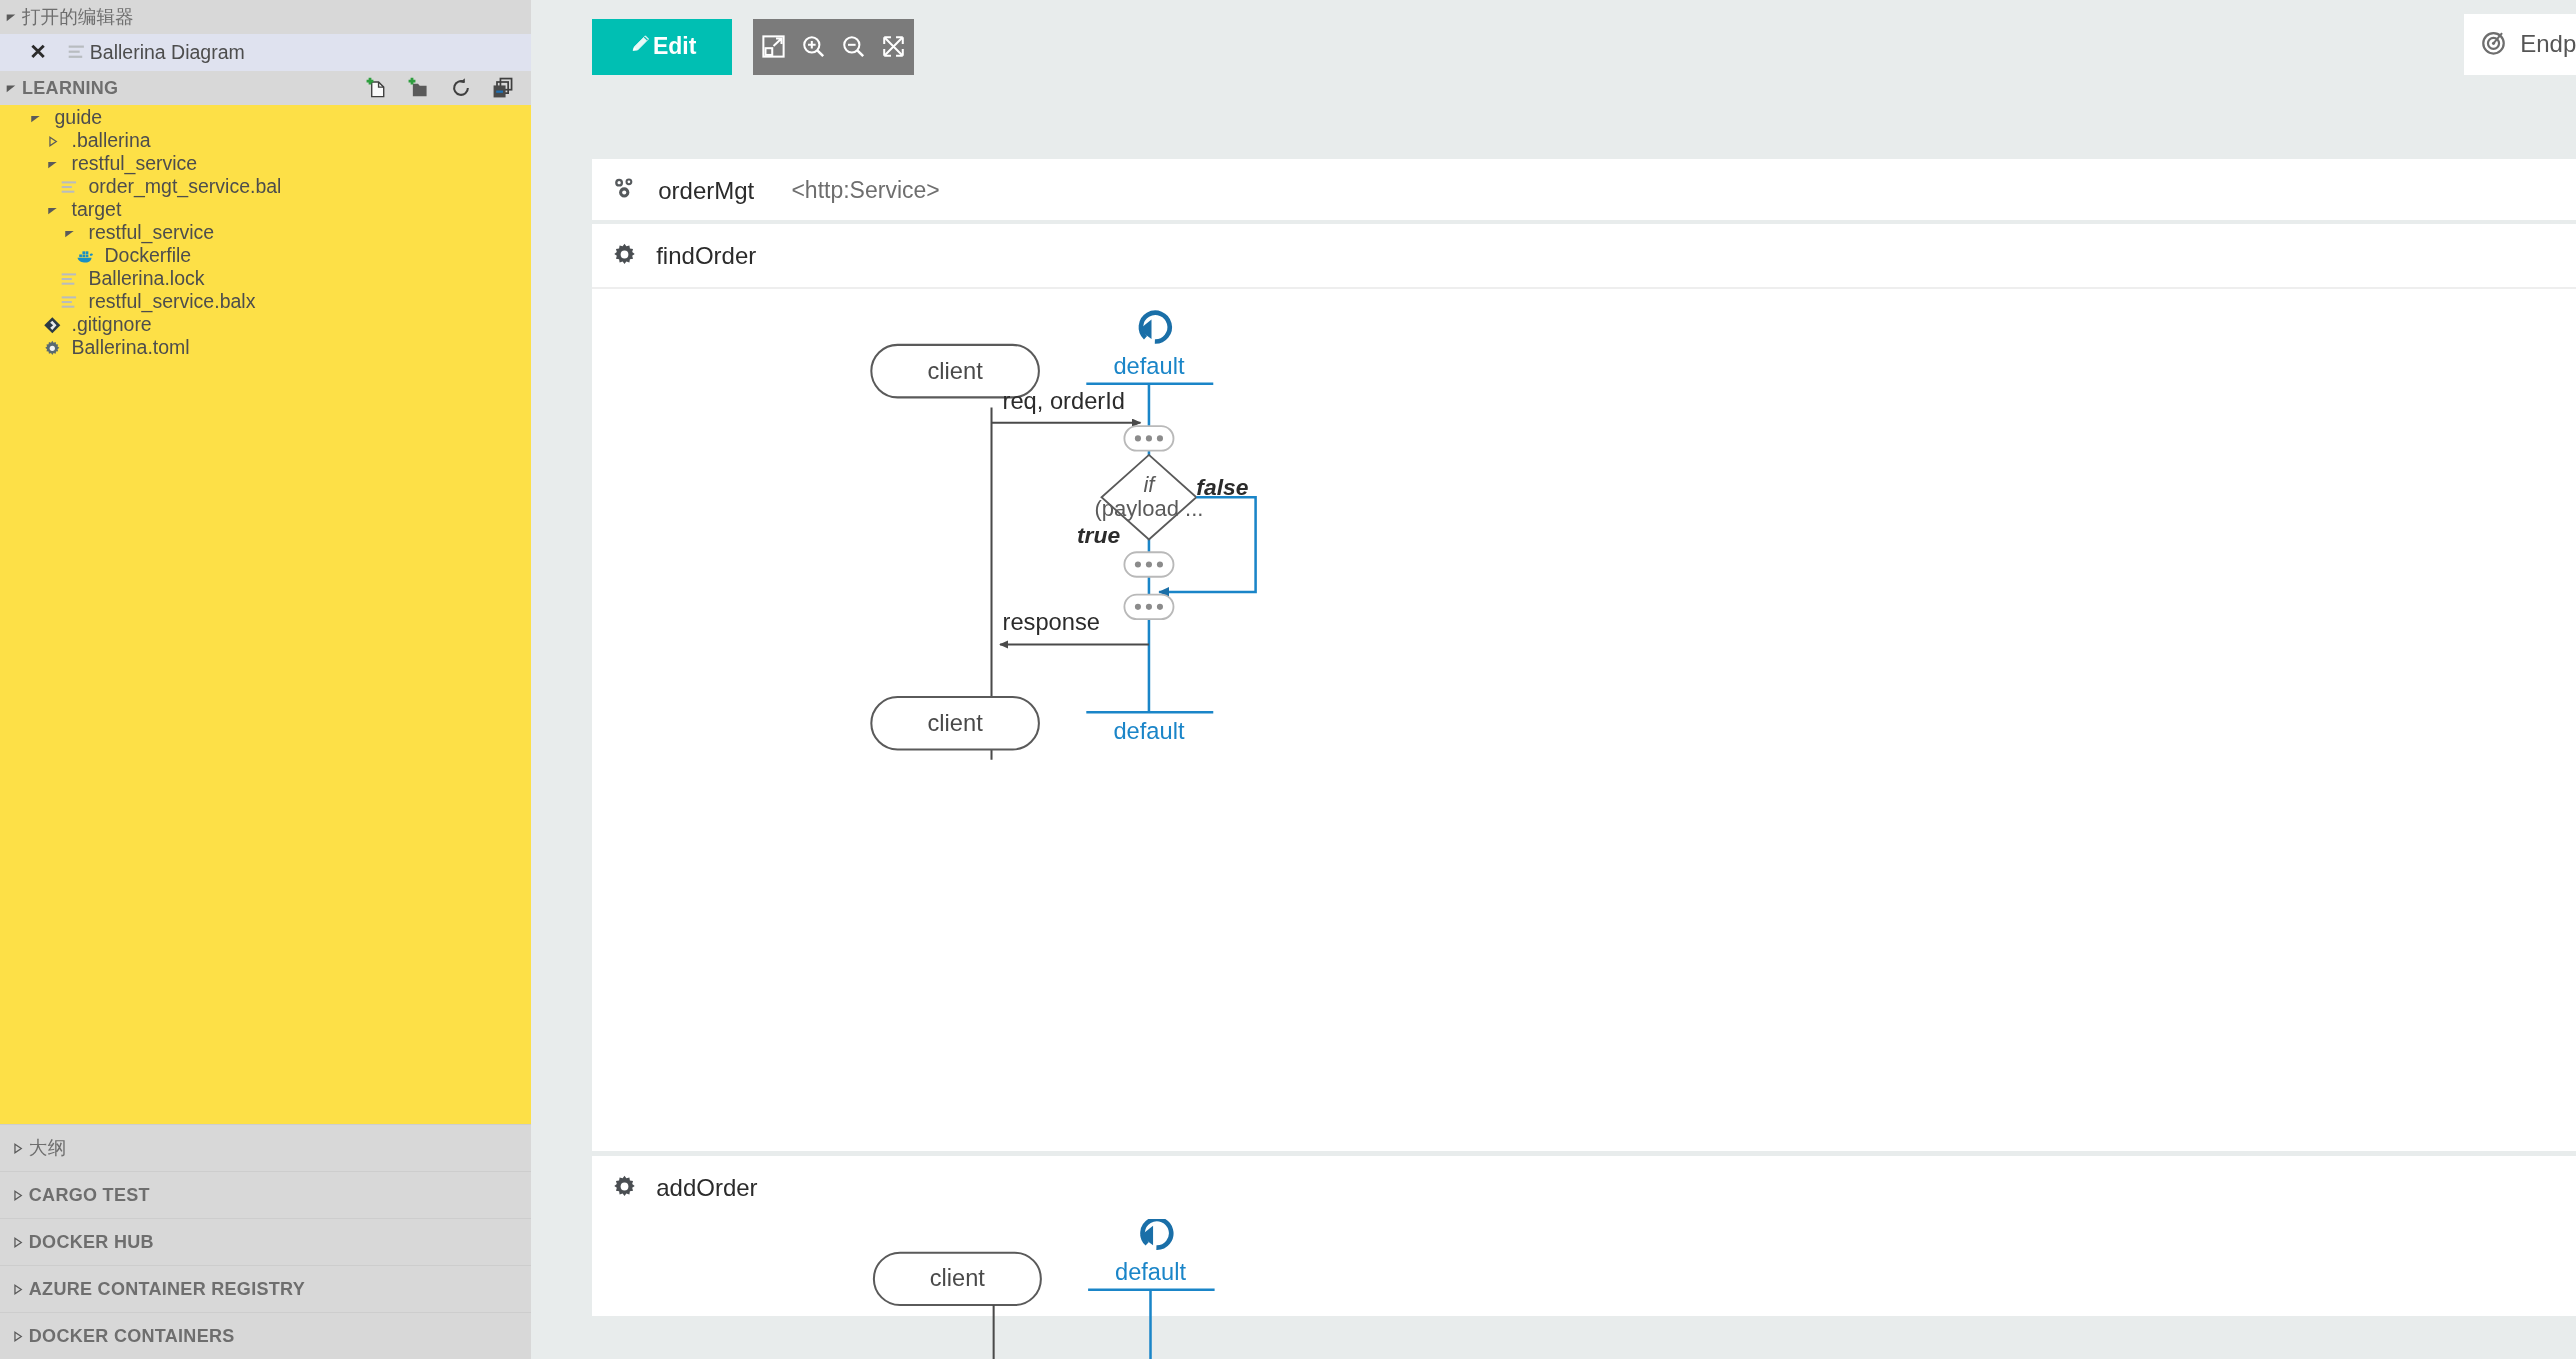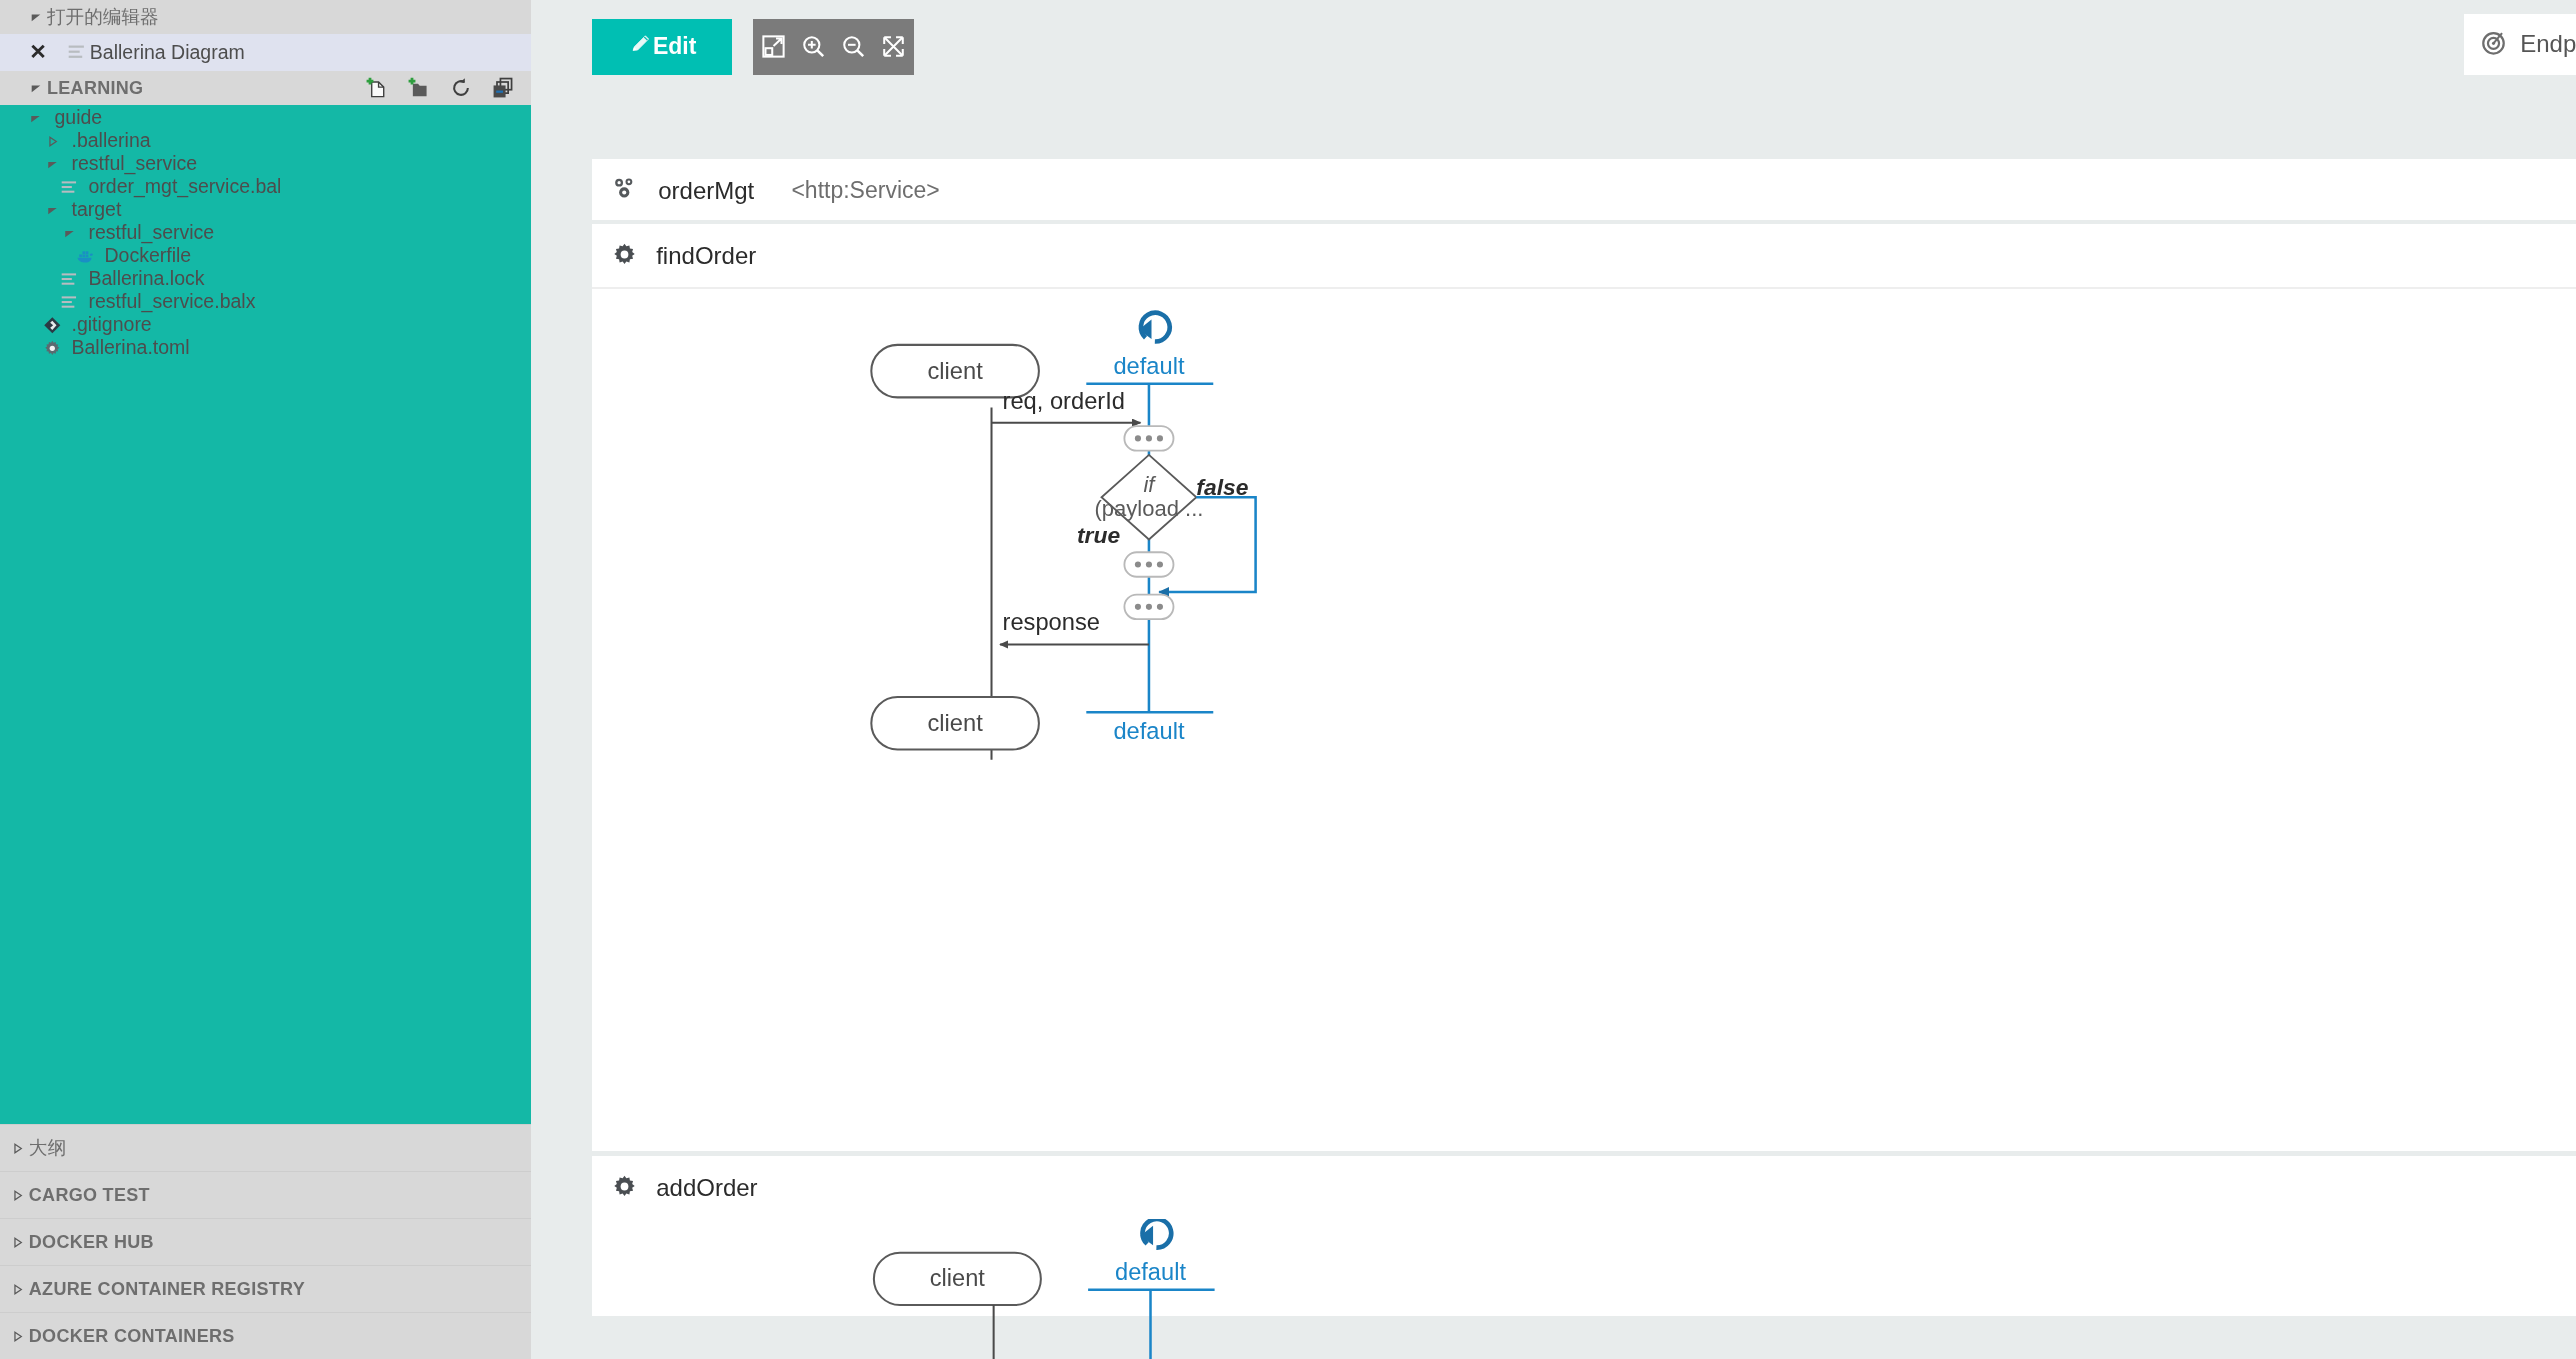--- a/index.html
+++ b/index.html
@@ -16,21 +16,21 @@
   #sidebar {
     position: absolute; left: 0; top: 0;
     width: 531px; height: 1359px;
     background: #f3f3f3;
     display: flex; flex-direction: column;
   }
   .sb-section-header {
     height: 34px;
     background: #d8d8d8;
     display: flex; align-items: center;
-    padding-left: 25px;
+    padding-left: 0;
     color: #6e6e6e;
     font-size: 18.6px;
     position: relative;
     flex: 0 0 auto;
   }
   .sb-section-header.bold { font-weight: bold; letter-spacing: 0.3px; font-size: 18px; }
   .tw {
     width: 22px; flex: 0 0 22px;
     display: flex; align-items: center; justify-content: center;
     color: #6e6e6e;
@@ -54,21 +54,21 @@
   }
   .file-glyph { width: 27px; flex: 0 0 27px; display: flex; align-items: center; justify-content: center; }
 
   .learning-hdr { justify-content: flex-start; }
   .learning-actions {
     position: absolute; right: 15.2px; top: 0; height: 34px;
     display: flex; align-items: center; gap: 17px;
   }
   .act-icon { width: 25.4px; height: 25.4px; display: flex; align-items: center; justify-content: center; cursor: pointer; }
 
-  #tree { flex: 1 1 auto; overflow: hidden; background: #14b8a6; padding-top: 1.7px; }
+  #tree { flex: 1 1 auto; overflow: hidden; background: #fde047; padding-top: 1.7px; }
   .tree-row {
     height: 23px;
     display: flex; align-items: center;
     font-size: 19.5px; color: #4d4d4d;
     white-space: nowrap;
     cursor: pointer;
   }
   .tree-row .lbl { line-height: 1; }
   .depth-ind { flex: 0 0 auto; }
 

